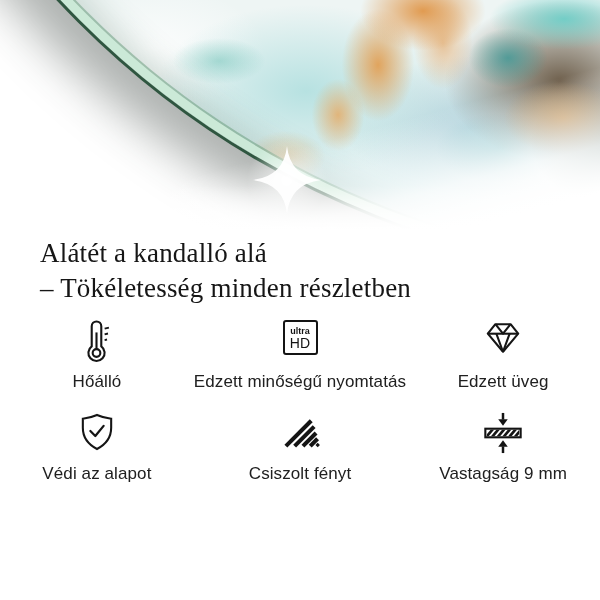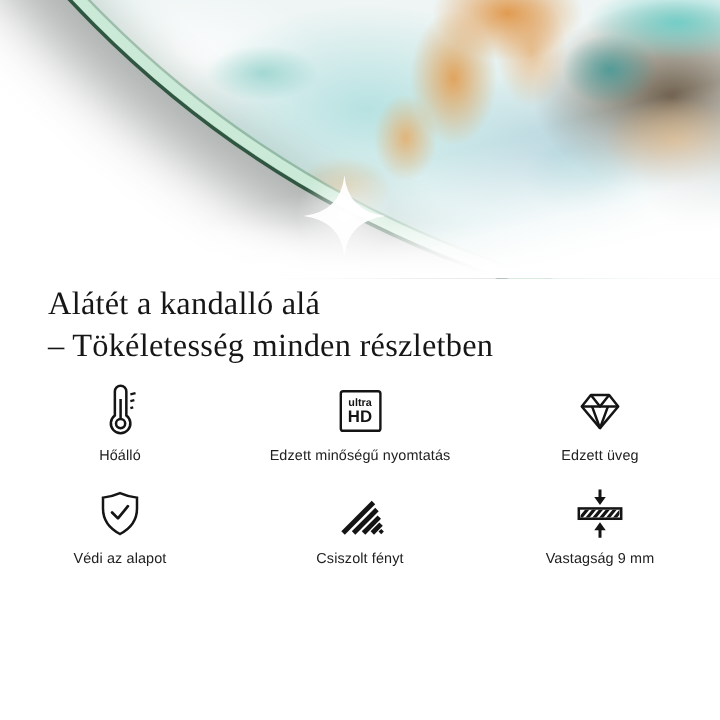--- a/index.html
+++ b/index.html
@@ -86,38 +86,38 @@
   }
 
   
   .features {
     margin-top: 14px;
     display: grid;
     grid-template-columns: repeat(3, 1fr);
     row-gap: 20px;
   }
   .feature { display: flex; flex-direction: column; align-items: center; }
-  .icon-wrap { height: 44px; display: flex; align-items: center; justify-content: center; }
+  .icon-wrap { height: 44px; display: flex; align-items: flex-start; justify-content: center; }
   .feature-label {
     margin-top: 8px;
-    font-size: 12px;
+    font-size: 17px;
     color: #202020;
     letter-spacing: 0.1px;
     white-space: nowrap;
   }
   .uhd-box {
     width: 35px; height: 35px;
     border: 2.5px solid #141414;
     border-radius: 3px;
     display: flex; flex-direction: column;
     align-items: center; justify-content: center;
     color: #141414;
   }
   .uhd-top { font-size: 9px; font-weight: 700; line-height: 10px; }
-  .uhd-bottom { font-size: 14px; font-weight: 700; line-height: 14px; letter-spacing: 0.2px; }
+  .uhd-bottom { font-size: 14px; font-weight: 400; line-height: 14px; letter-spacing: 0.2px; }
   svg.icon { display: block; }
 </style>
 </head>
 <body>
 
 <div class="page">
 
   <div class="hero">
     <div class="disc"></div>
     <div class="sparkle">

